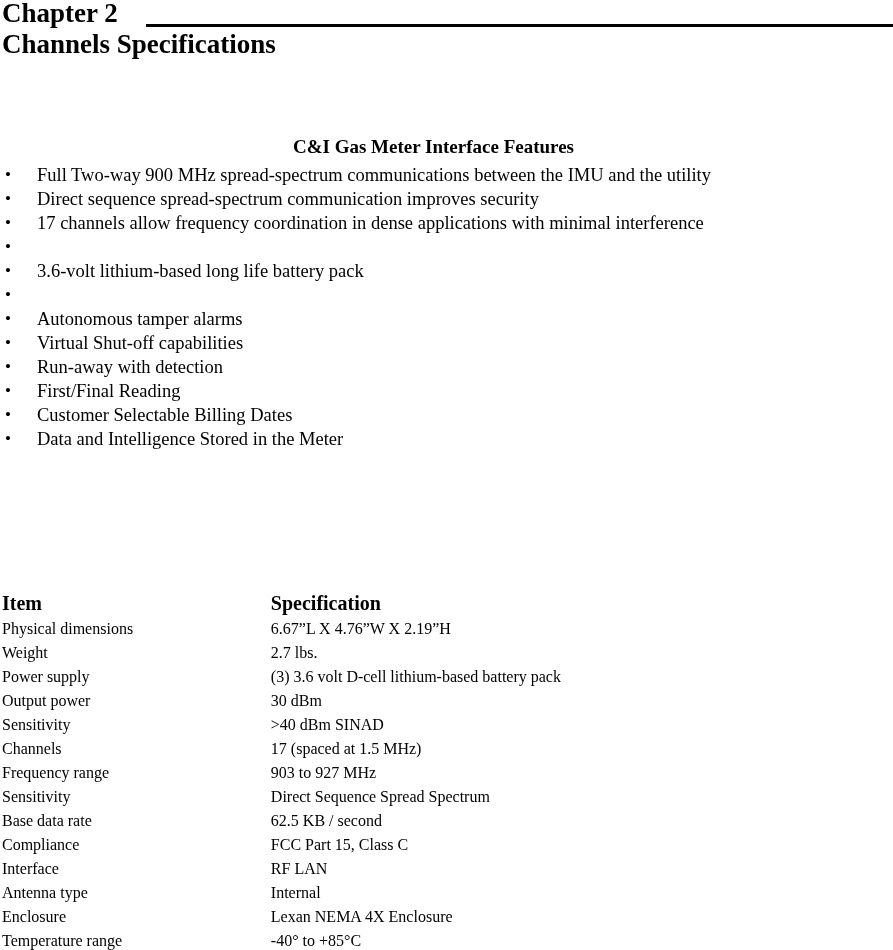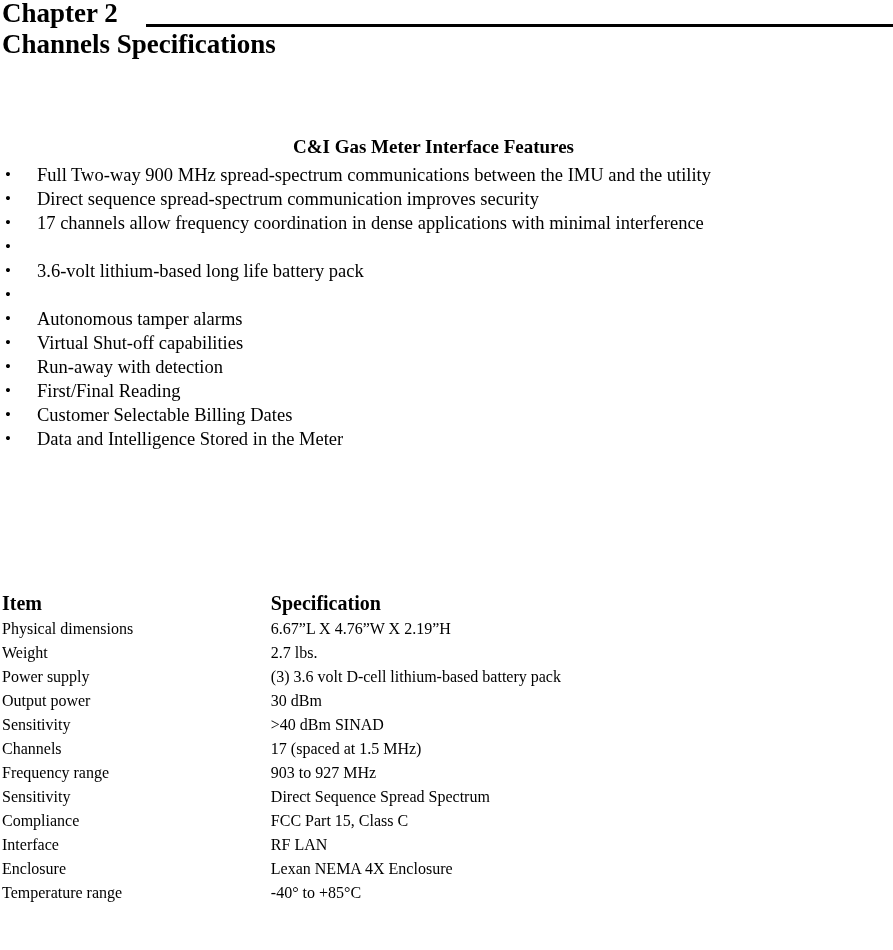--- a/index.html
+++ b/index.html
@@ -192,28 +192,36 @@
       </tr>
       <tr>
         <td class="col-item">Frequency range</td>
         <td class="col-spec">903 to 927 MHz</td>
       </tr>
       <tr>
         <td class="col-item">Sensitivity</td>
         <td class="col-spec">Direct Sequence Spread Spectrum</td>
       </tr>
       <tr>
+        <td class="col-item">Base data rate</td>
+        <td class="col-spec">62.5 KB / second</td>
+      </tr>
+      <tr>
         <td class="col-item">Compliance</td>
         <td class="col-spec">FCC Part 15, Class C</td>
       </tr>
       <tr>
         <td class="col-item">Interface</td>
         <td class="col-spec">RF LAN</td>
       </tr>
       <tr>
+        <td class="col-item">Antenna type</td>
+        <td class="col-spec">Internal</td>
+      </tr>
+      <tr>
         <td class="col-item">Enclosure</td>
         <td class="col-spec">Lexan NEMA 4X Enclosure</td>
       </tr>
       <tr>
         <td class="col-item">Temperature range</td>
         <td class="col-spec">-40° to +85°C</td>
       </tr>
     </tbody>
 </table>
 

